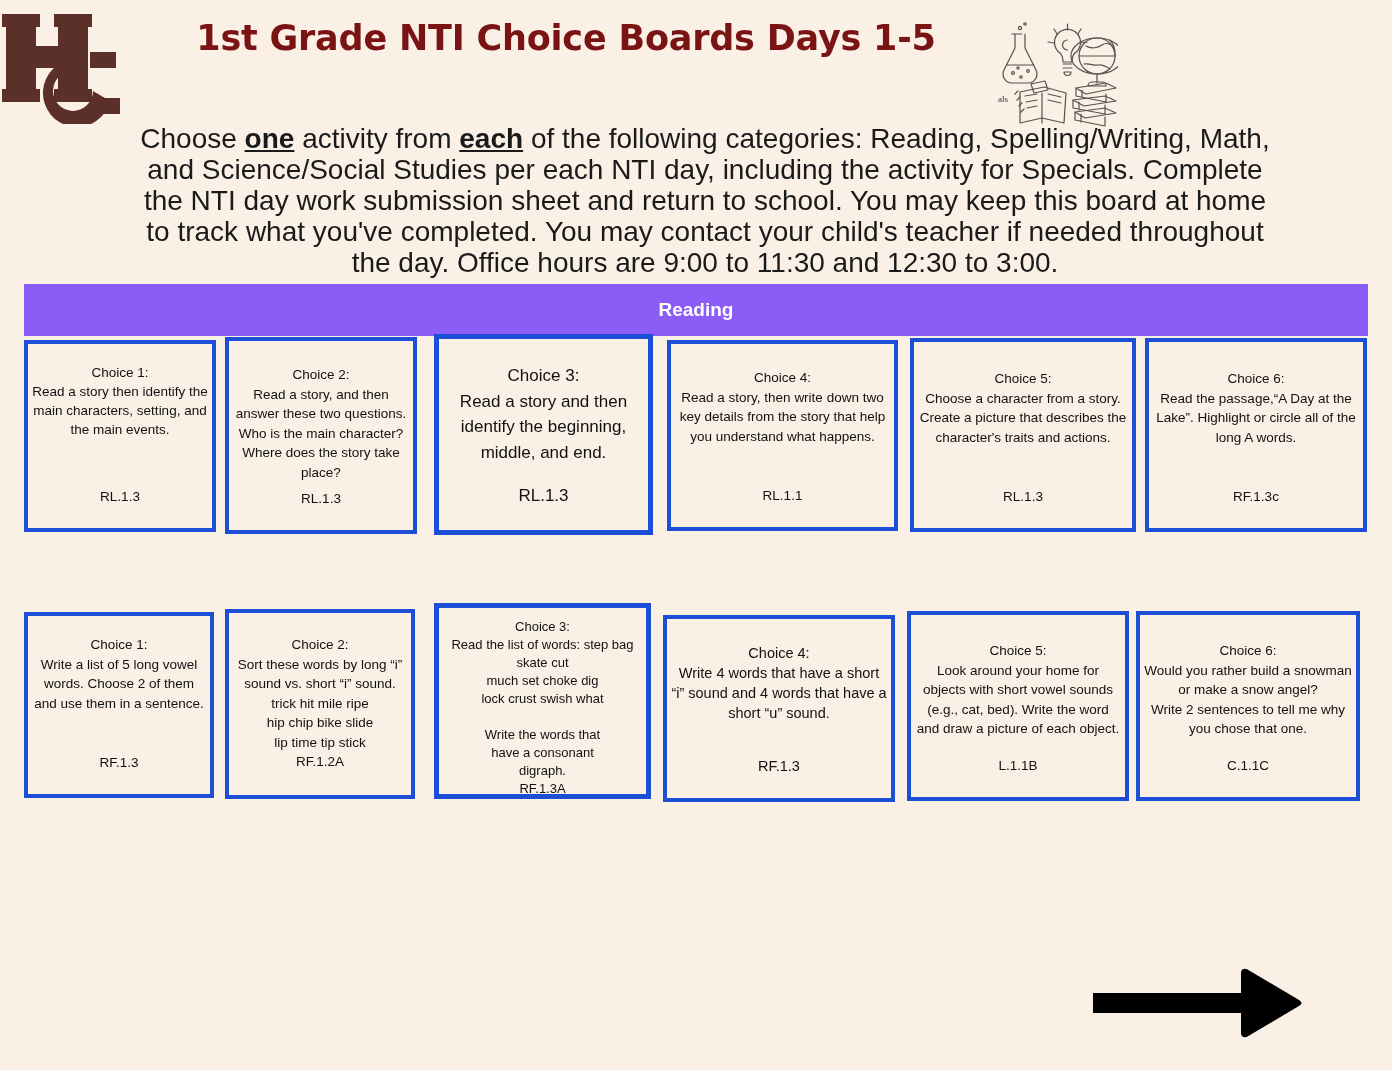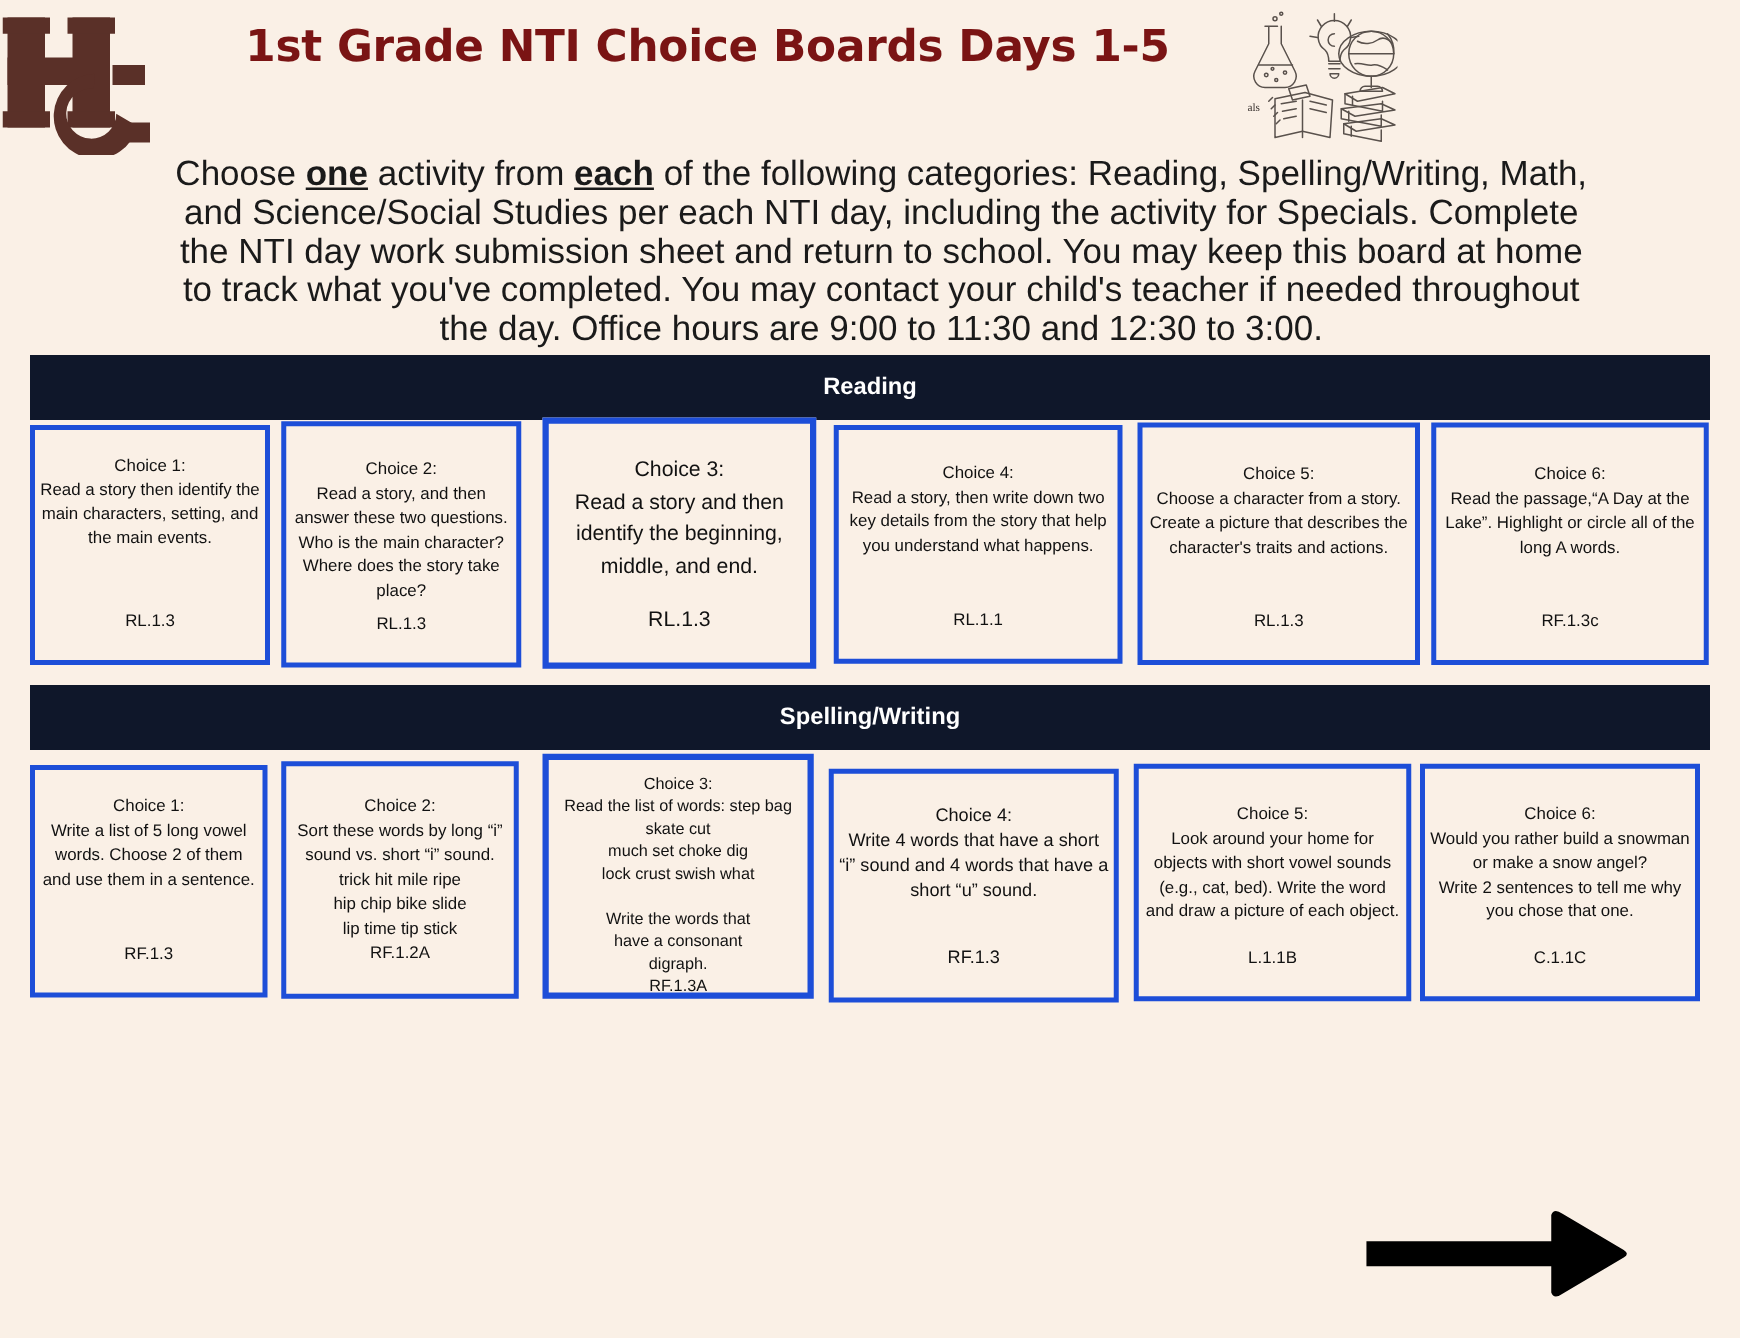--- a/index.html
+++ b/index.html
@@ -25,21 +25,21 @@
   .logo {
     position: absolute;
     left: 2px;
     top: 2px;
     width: 128px;
     height: 122px;
   }
   .doodles {
     position: absolute;
     right: 14px;
-    top: 7px;
+    top: 20px;
     width: 120px;
     height: 108px;
   }
   .title {
     position: absolute;
     left: 0;
     right: 0;
     top: 18px;
     text-align: center;
     font-size: 35px;
@@ -65,21 +65,21 @@
     font-weight: bold;
     text-decoration: underline;
   }
 
   
   .section-bar {
     position: absolute;
     left: 24px;
     width: 1344px;
     height: 52px;
-    background: #0f172a;
+    background: #8b5cf6;
     color: #ffffff;
     font-size: 19px;
     font-weight: bold;
     display: flex;
     align-items: center;
     justify-content: center;
     box-sizing: border-box;
     text-align: center;
   }
   #bar-reading { top: 284px; }
@@ -248,23 +248,20 @@
 Choose a character from a story. Create a picture that describes the character's traits and actions.</span>
     <span class="code">RL.1.3</span>
   </div>
 
   <div class="card" style="left:1145px; top:338px; width:222px; height:194px; font-size:13.5px; line-height:19.5px; padding-top:27px;">
     <span class="body">Choice 6:
 Read the passage,“A Day at the Lake”. Highlight or circle all of the long A words.</span>
     <span class="code">RF.1.3c</span>
   </div>
 
-  <div class="section-bar" id="bar-spelling">
-    <span>Spelling/Writing</span>
-  </div>
 
   <div class="card" style="left:24px; top:612px; width:190px; height:186px; font-size:13.5px; line-height:19.5px; padding-top:19px;">
     <span class="body">Choice 1:
 Write a list of 5 long vowel words. Choose 2 of them and use them in a sentence.</span>
     <span class="code">RF.1.3</span>
   </div>
 
   <div class="card code-inline" style="left:225px; top:609px; width:190px; height:190px; font-size:13.5px; line-height:19.5px; padding-top:22px;">
     <span class="body">Choice 2:
 Sort these words by long “i” sound vs. short “i” sound.

